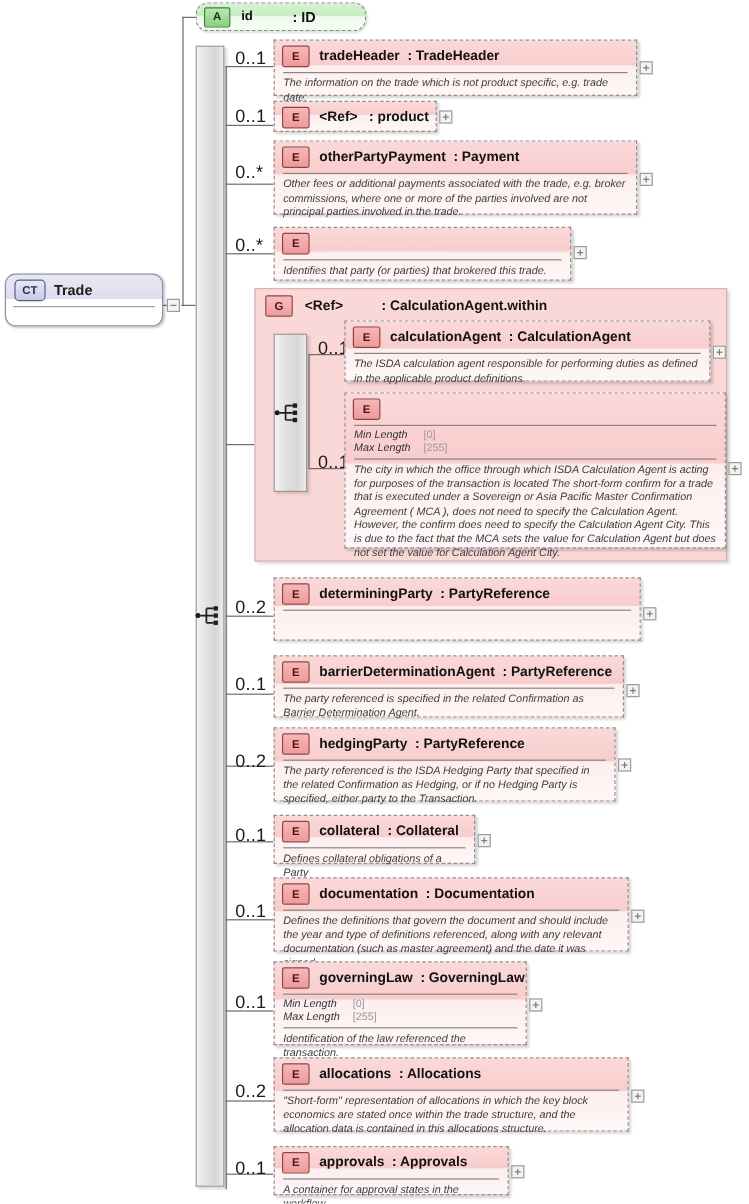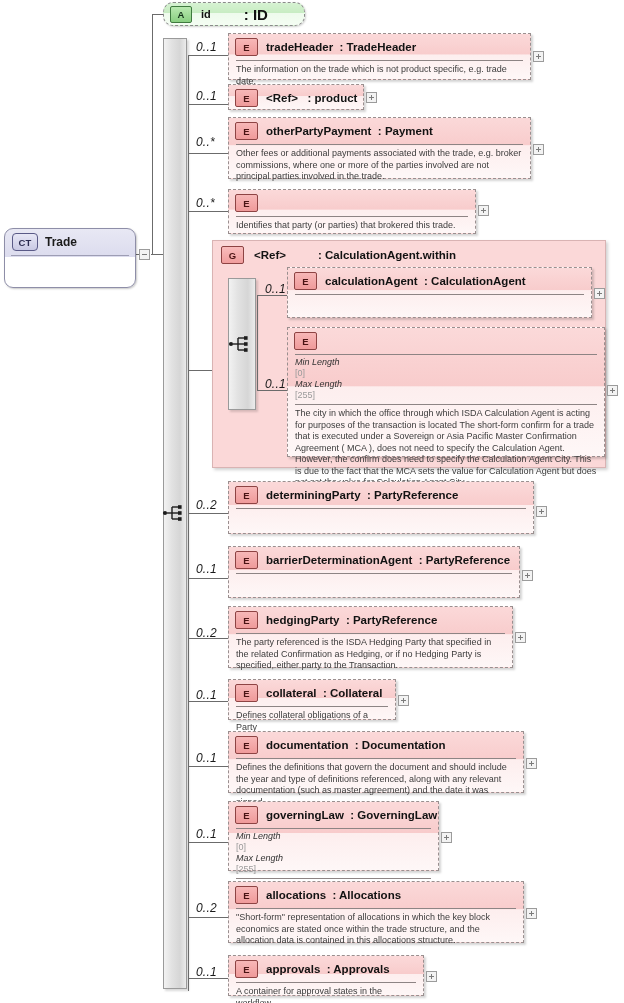--- a/index.html
+++ b/index.html
@@ -40,44 +40,44 @@
     box-shadow:1px 1px 2px rgba(0,0,0,.18);
     display:flex;align-items:center;padding-left:6px;gap:9px;
   }
   .attr-badge{
     width:20px;height:15px;border:1px solid #3f7a3f;border-radius:2px;
     background:linear-gradient(180deg,#b9e9b0,#89cf81);
     font-size:9.5px;font-weight:bold;color:#14331a;
     display:flex;align-items:center;justify-content:center;
   }
   .attr-name{font-size:11px;font-weight:bold;color:#111;}
-  .attr-type{font-size:15px;font-weight:bold;color:#111;margin-left:24px;}
+  .attr-type{font-size:12px;font-weight:bold;color:#111;margin-left:24px;}
 
   
   .el-box{
     position:absolute;box-sizing:border-box;
     border:1px dashed #9a8f8f;
     background:linear-gradient(180deg,#fbd9d9 0%,#f8cccc 45%,#fdeeee 46%,#fef7f7 100%);
     box-shadow:2px 2px 2px rgba(0,0,0,.17);
   }
   .el-head{display:flex;align-items:center;padding:4px 6px 3px 6px;gap:8px;}
   .el-badge{
     width:21px;height:16px;flex:0 0 auto;
     border:1px solid #8d4343;border-radius:2px;
     background:linear-gradient(180deg,#f7b7b7,#ef9a9a);
     font-size:9.5px;font-weight:bold;color:#4a1414;
     display:flex;align-items:center;justify-content:center;
   }
   .el-title{font-size:11.5px;font-weight:bold;color:#121212;white-space:nowrap;}
   .el-sep{height:1px;background:#8d8484;margin:1px 7px 0 7px;}
   .el-facets{padding:2px 7px 2px 7px;}
-  .facet-row{display:flex;font-size:9px;font-style:italic;color:#333;line-height:11px;flex-direction:column;}
+  .facet-row{display:flex;font-size:9px;font-style:italic;color:#333;line-height:11px;}
   .facet-label{width:58px;}
   .facet-val{color:#9a9a9a;font-style:normal;}
-  .el-doc{font-size:9px;color:#3c3c3c;padding:3px 7px 3px 7px;line-height:11.5px;}
+  .el-doc{font-size:9px;font-style:italic;color:#3c3c3c;padding:3px 7px 3px 7px;line-height:11.5px;}
 
   
   .grp-box{
     position:absolute;box-sizing:border-box;
     border:1px solid #d9b3b3;
     background:#fbd8d8;
     box-shadow:2px 2px 3px rgba(0,0,0,.18);
   }
   .grp-head{display:flex;align-items:center;padding:5px 8px 0 8px;gap:10px;}
   .grp-badge{
@@ -93,21 +93,21 @@
   .seq-bar{
     position:absolute;box-sizing:border-box;
     border:1px solid #9a9a9a;
     background:linear-gradient(90deg,#f2f2f2 0%,#e2e2e2 35%,#d6d6d6 72%,#ebebeb 100%);
     box-shadow:2px 2px 2px rgba(0,0,0,.15);
   }
   .seq-icon{position:absolute;width:26px;height:20px;}
 
   
   .occ{
-    position:absolute;font-size:12px;font-style:italic;color:#1a1a1a;
+    position:absolute;font-size:15px;color:#1a1a1a;
     white-space:nowrap;letter-spacing:.2px;text-align:center;
   }
 
   
   .pm{
     position:absolute;width:11px;height:11px;box-sizing:border-box;
     border:1px solid #9b9b9b;background:#f3f3f3;
   }
   .pm::before{
     content:"";position:absolute;left:2px;top:4px;width:5px;height:1px;background:#7b7b7b;
@@ -149,21 +149,21 @@
   <div class="hline" style="left:188px;top:370px;width:24px;"></div>
   <div class="hline" style="left:188px;top:513px;width:40px;"></div>
   <div class="hline" style="left:188px;top:578px;width:40px;"></div>
   <div class="hline" style="left:188px;top:638px;width:40px;"></div>
   <div class="hline" style="left:188px;top:701px;width:40px;"></div>
   <div class="hline" style="left:188px;top:766px;width:40px;"></div>
   <div class="hline" style="left:188px;top:842px;width:40px;"></div>
   <div class="hline" style="left:188px;top:917px;width:40px;"></div>
   <div class="hline" style="left:188px;top:978px;width:40px;"></div>
 
-  <div class="ct-box" style="left:4px;top:228px;width:132px;height:60px;">
+  <div class="ct-box" style="left:4px;top:228px;width:132px;height:44px;">
     <div class="ct-head">
       <span class="ct-badge">CT</span>
       <span class="ct-title">Trade</span>
     </div>
     <div class="ct-sep"></div>
   </div>
   <div class="pm" style="left:139px;top:249px;"></div>
 
   <div class="attr-box" style="left:163px;top:2px;width:142px;height:24px;">
     <span class="attr-badge">A</span>
@@ -237,20 +237,21 @@
   <div class="hline" style="left:257px;top:295px;width:30px;"></div>
   <div class="hline" style="left:257px;top:390px;width:30px;"></div>
 
   <div class="occ" style="left:265px;top:282px;">0..1</div>
   <div class="el-box" style="left:287px;top:267px;width:305px;height:51px;">
     <div class="el-head">
       <span class="el-badge">E</span>
       <span class="el-title"><span>calculationAgent</span>&nbsp;&nbsp;<span>: CalculationAgent</span></span>
     </div>
     <div class="el-sep"></div>
+    <div class="el-doc">The ISDA calculation agent responsible for performing duties as defined in the applicable product definitions.</div>
   </div>
   <div class="pm plus" style="left:594px;top:288px;"></div>
 
   <div class="occ" style="left:265px;top:377px;">0..1</div>
   <div class="el-box" style="left:287px;top:327px;width:318px;height:130px;">
     <div class="el-head">
       <span class="el-badge">E</span>
     </div>
     <div class="el-sep"></div>
     <div class="el-facets">
@@ -278,20 +279,21 @@
   </div>
   <div class="pm plus" style="left:536px;top:506px;"></div>
 
   <div class="occ" style="left:196px;top:562px;">0..1</div>
   <div class="el-box" style="left:228px;top:546px;width:292px;height:52px;">
     <div class="el-head">
       <span class="el-badge">E</span>
       <span class="el-title"><span>barrierDeterminationAgent</span>&nbsp;&nbsp;<span>: PartyReference</span></span>
     </div>
     <div class="el-sep"></div>
+    <div class="el-doc">The party referenced is specified in the related Confirmation as Barrier Determination Agent.</div>
   </div>
   <div class="pm plus" style="left:522px;top:570px;"></div>
 
   <div class="occ" style="left:196px;top:626px;">0..2</div>
   <div class="el-box" style="left:228px;top:606px;width:285px;height:62px;">
     <div class="el-head">
       <span class="el-badge">E</span>
       <span class="el-title"><span>hedgingParty</span>&nbsp;&nbsp;<span>: PartyReference</span></span>
     </div>
     <div class="el-sep"></div>

